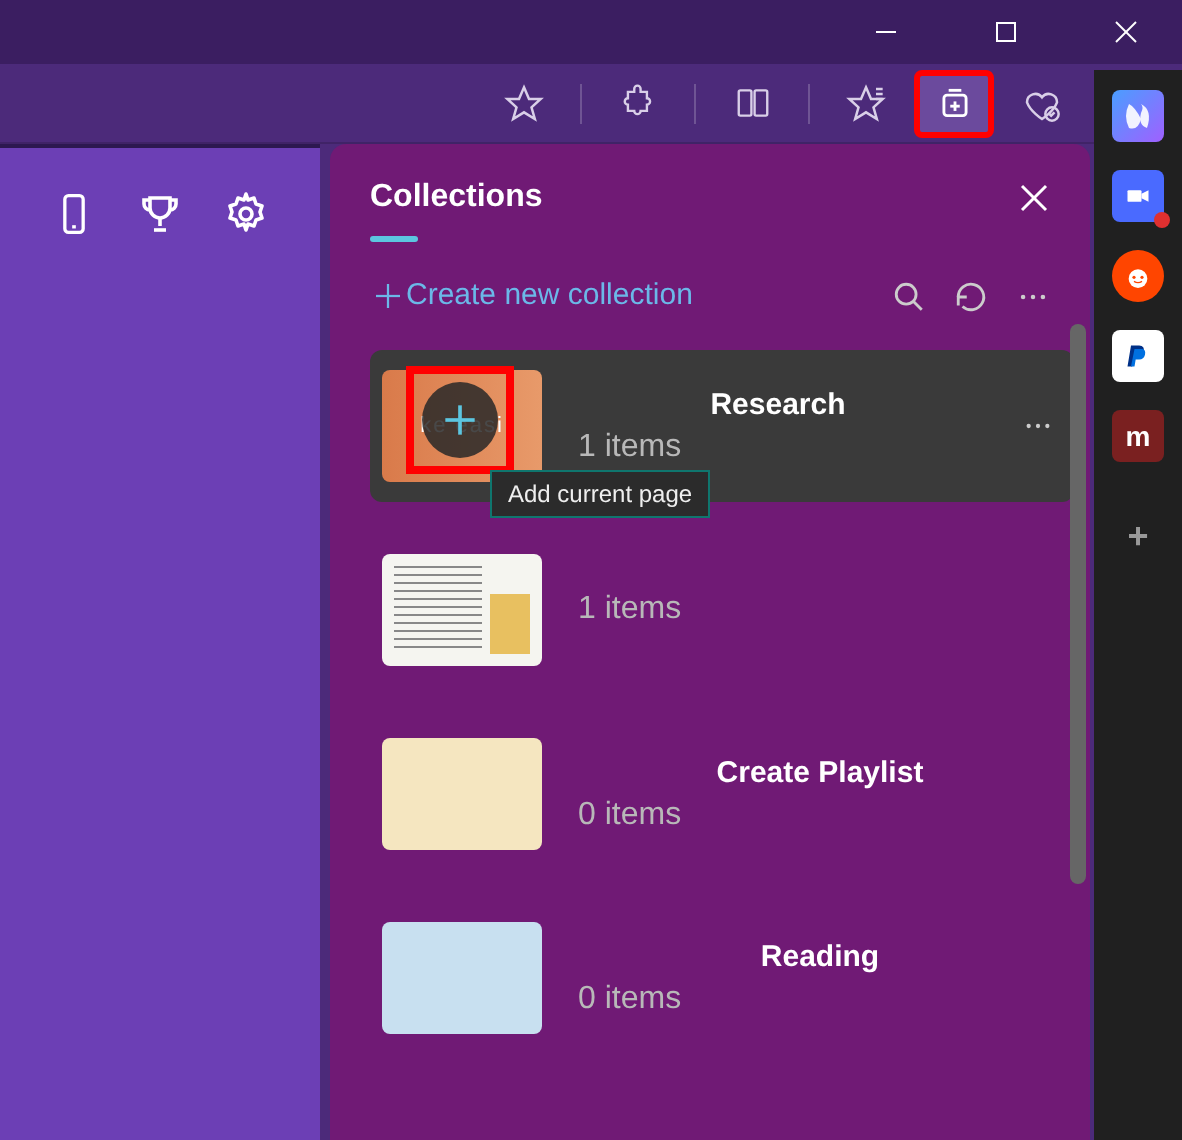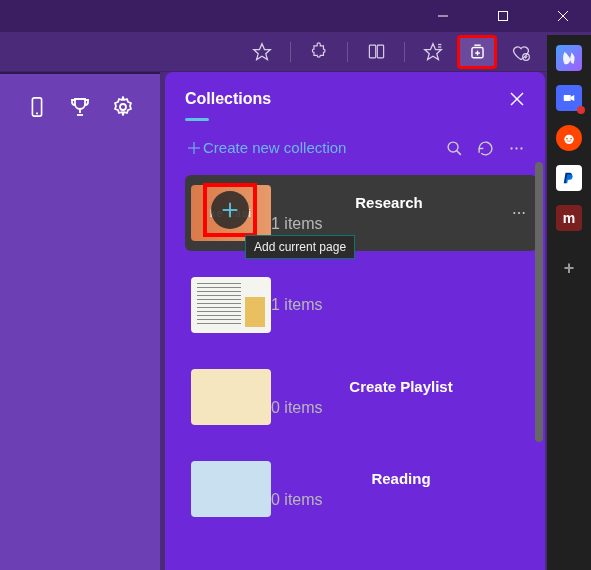--- a/index.html
+++ b/index.html
@@ -10,33 +10,33 @@
     
     .toolbar { height: 40px; background: #4c2a7a; display: flex; align-items: center; justify-content: flex-end; padding: 0 6px; gap: 4px; border-bottom: 1px solid rgba(0,0,0,0.15);}
     .tool-btn { width: 40px; height: 34px; display: flex; align-items: center; justify-content: center; color: #d9cfe8; border-radius: 4px; cursor: pointer; position: relative;}
     .tool-btn.highlighted { background: #6b4a9d; border: 3px solid #ff0000; }
     .divider { width: 1px; height: 20px; background: rgba(255,255,255,0.2); margin: 0 4px;}
     
     .leftbar { position: absolute; top: 72px; left: 0; width: 160px; height: 498px; background: #6c3fb5; border-top: 2px solid #2d1850;}
     .left-icons { display: flex; gap: 18px; padding: 20px 24px; }
     .left-icon { width: 26px; height: 26px; color: #fff; cursor: pointer; display: flex; align-items: center; justify-content: center;}
     
-    .panel { position: absolute; top: 72px; left: 165px; width: 380px; height: 498px; background: #6d28d9; border-radius: 8px 8px 0 0;}
+    .panel { position: absolute; top: 72px; left: 165px; width: 380px; height: 498px; background: #701a75; border-radius: 8px 8px 0 0;}
     .panel-head { display: flex; align-items: center; justify-content: space-between; padding: 18px 20px 6px;}
     .panel-title { color: #fff; font-size: 16px; font-weight: 600;}
     .panel-close { color: #fff; cursor: pointer;}
     .underline { width: 24px; height: 3px; background: #5cc6e0; margin: 4px 0 0 20px; border-radius: 2px;}
     
     .create-row { display: flex; align-items: center; justify-content: space-between; padding: 18px 20px;}
     .create-link { display: flex; align-items: flex-start; color: #6bb8e8; font-size: 15px; cursor: pointer;}
     .create-actions { display: flex; gap: 14px; align-items: center;}
     .mini-btn { color: #ccc; cursor: pointer; display:flex; align-items:center;}
     
     .items { padding: 0 8px 0 20px; }
-    .item { display: flex; align-items: center; padding: 10px 6px; border-radius: 6px; margin-bottom: 16px; position: relative;}
+    .item { display: flex; align-items: center; gap: 18px; padding: 10px 6px; border-radius: 6px; margin-bottom: 16px; position: relative;}
     .item.active { background: #3a3a3a; }
     .thumb { width: 80px; height: 56px; border-radius: 4px; flex-shrink: 0; position: relative; overflow: hidden;}
     .thumb.orange { background: linear-gradient(90deg,#d97a4a,#e89a6a); display:flex; align-items:center; justify-content:center; color:#fff; font-size:11px; letter-spacing:1px;}
     .thumb.page { background: #f5f5f0; }
     .thumb.page::after{content:"";position:absolute;left:6px;top:6px;right:30px;bottom:6px;background:repeating-linear-gradient(#888 0 1px,transparent 1px 4px);}
     .thumb.page::before{content:"";position:absolute;right:6px;top:20px;width:20px;height:30px;background:#e8c060;}
     .thumb.cream { background: #f5e6c0; }
     .thumb.blue { background: #c8e0f0; }
     .item-info { flex: 1; }
     .item-title { color: #fff; font-size: 15px; font-weight: 600; margin-bottom: 4px; text-align: center;}

